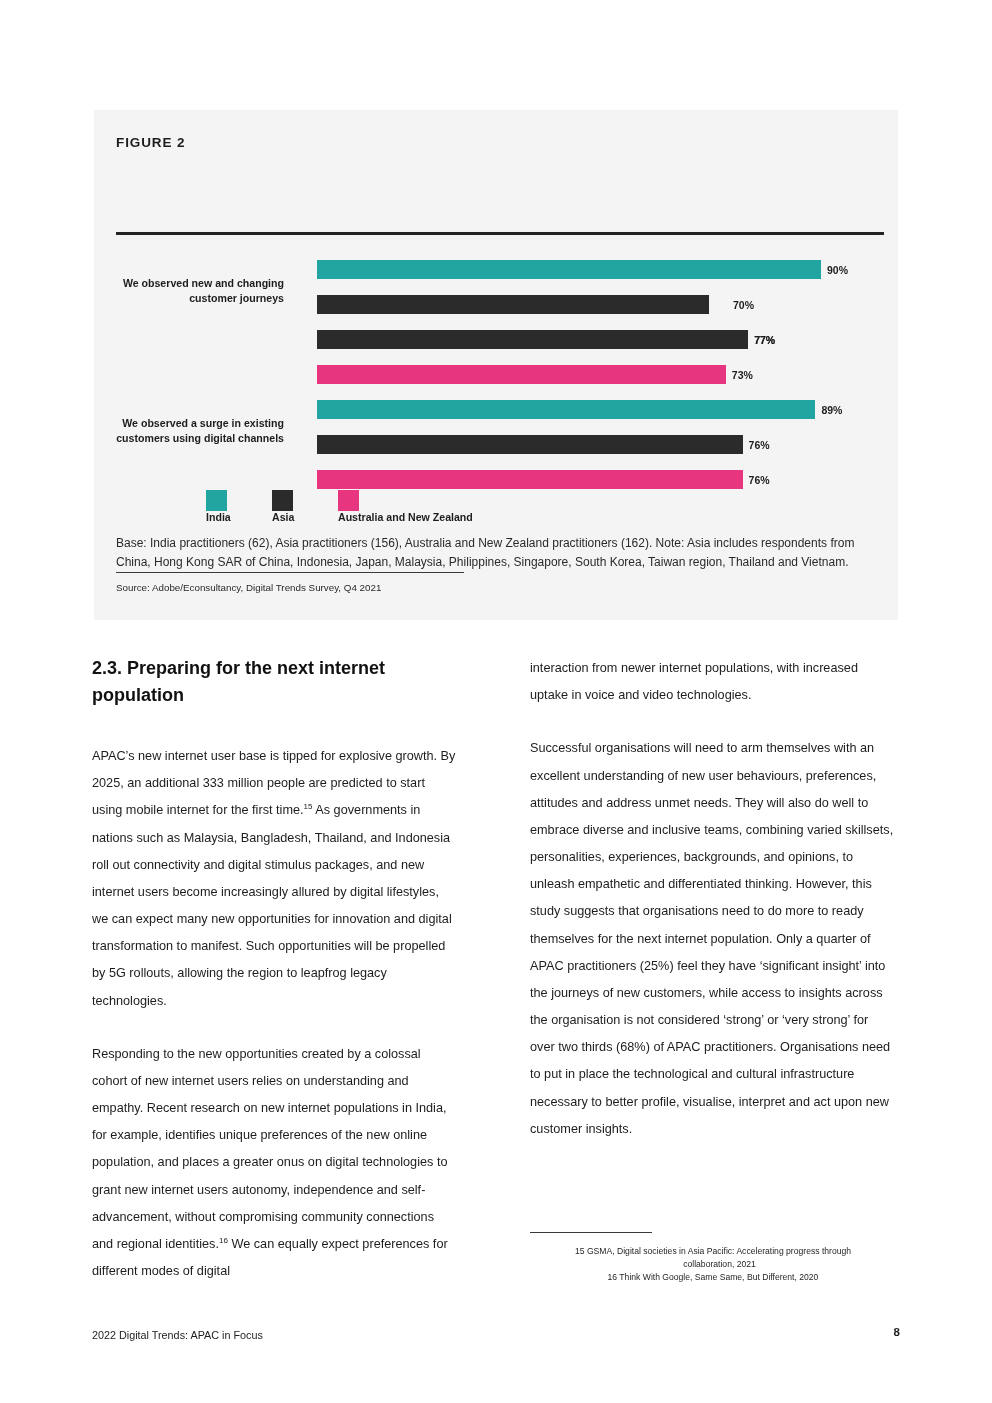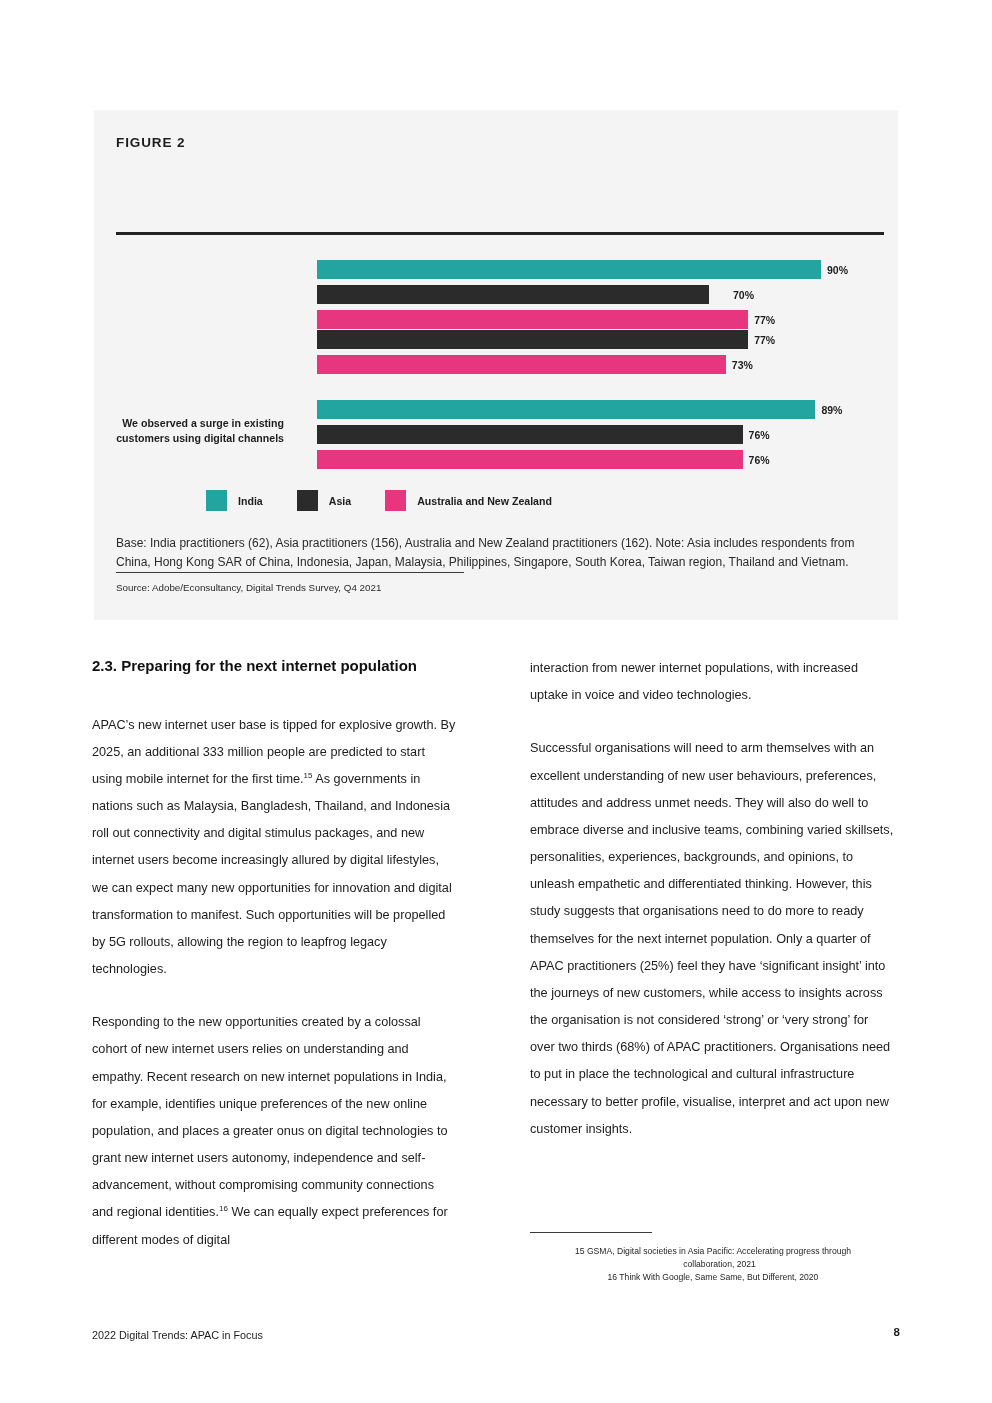--- a/index.html
+++ b/index.html
@@ -82,21 +82,21 @@
   }
   .bars {
     position: absolute;
     left: 223px;
     top: 0;
     width: 560px;
   }
   .bar-row {
     position: relative;
     height: 19px;
-    margin-bottom: 6px;
+    margin-bottom: 16px;
   }
   .bar-row:last-child { margin-bottom: 0; }
   .bar-fill {
     position: absolute;
     left: 0;
     top: 0;
     height: 19px;
   }
   .bar-value {
     position: absolute;
@@ -112,22 +112,23 @@
   
   .legend {
     position: absolute;
     left: 112px;
     top: 380px;
     display: flex;
     align-items: center;
   }
   .legend-item {
     display: flex;
-    align-items: center;
+    align-items: flex-start;
     margin-right: 34px;
+    flex-direction: column;
   }
   .legend-swatch {
     width: 21px;
     height: 21px;
     margin-right: 11px;
     flex: 0 0 auto;
   }
   .legend-label {
     font-size: 10.6px;
     font-weight: bold;
@@ -164,21 +165,21 @@
   
   .col {
     position: absolute;
     width: 366px;
     top: 655px;
   }
   .col-left { left: 92px; }
   .col-right { left: 530px; }
 
   .section-heading {
-    font-size: 15px;
+    font-size: 18px;
     font-weight: bold;
     color: #111111;
     margin: 0 0 34px 0;
     line-height: 1.5;
   }
   .para {
     font-size: 12.7px;
     line-height: 2.14;
     color: #1d1d1d;
     margin: 0 0 26px 0;
@@ -235,20 +236,21 @@
 
 <div class="figure-panel">
 
   <div class="figure-kicker">FIGURE 2</div>
 
 
   <div class="figure-rule"></div>
 
   <div class="chart">
     <div class="bar-group">
+      <div class="bar-group-label">We observed new and changing customer journeys</div>
       <div class="bars">
         <div class="bar-row">
           <div class="bar-fill" style="width: 504px; background: rgb(34, 165, 160);"></div>
           <div class="bar-value" style="left: 504px;">90%</div>
         </div>
         <div class="bar-row">
           <div class="bar-fill" style="width: 392px; background: rgb(43, 43, 43);"></div>
           <div class="bar-value" style="left: 392px; padding-left: 24px;">70%</div>
         </div>
         <div class="bar-row">

